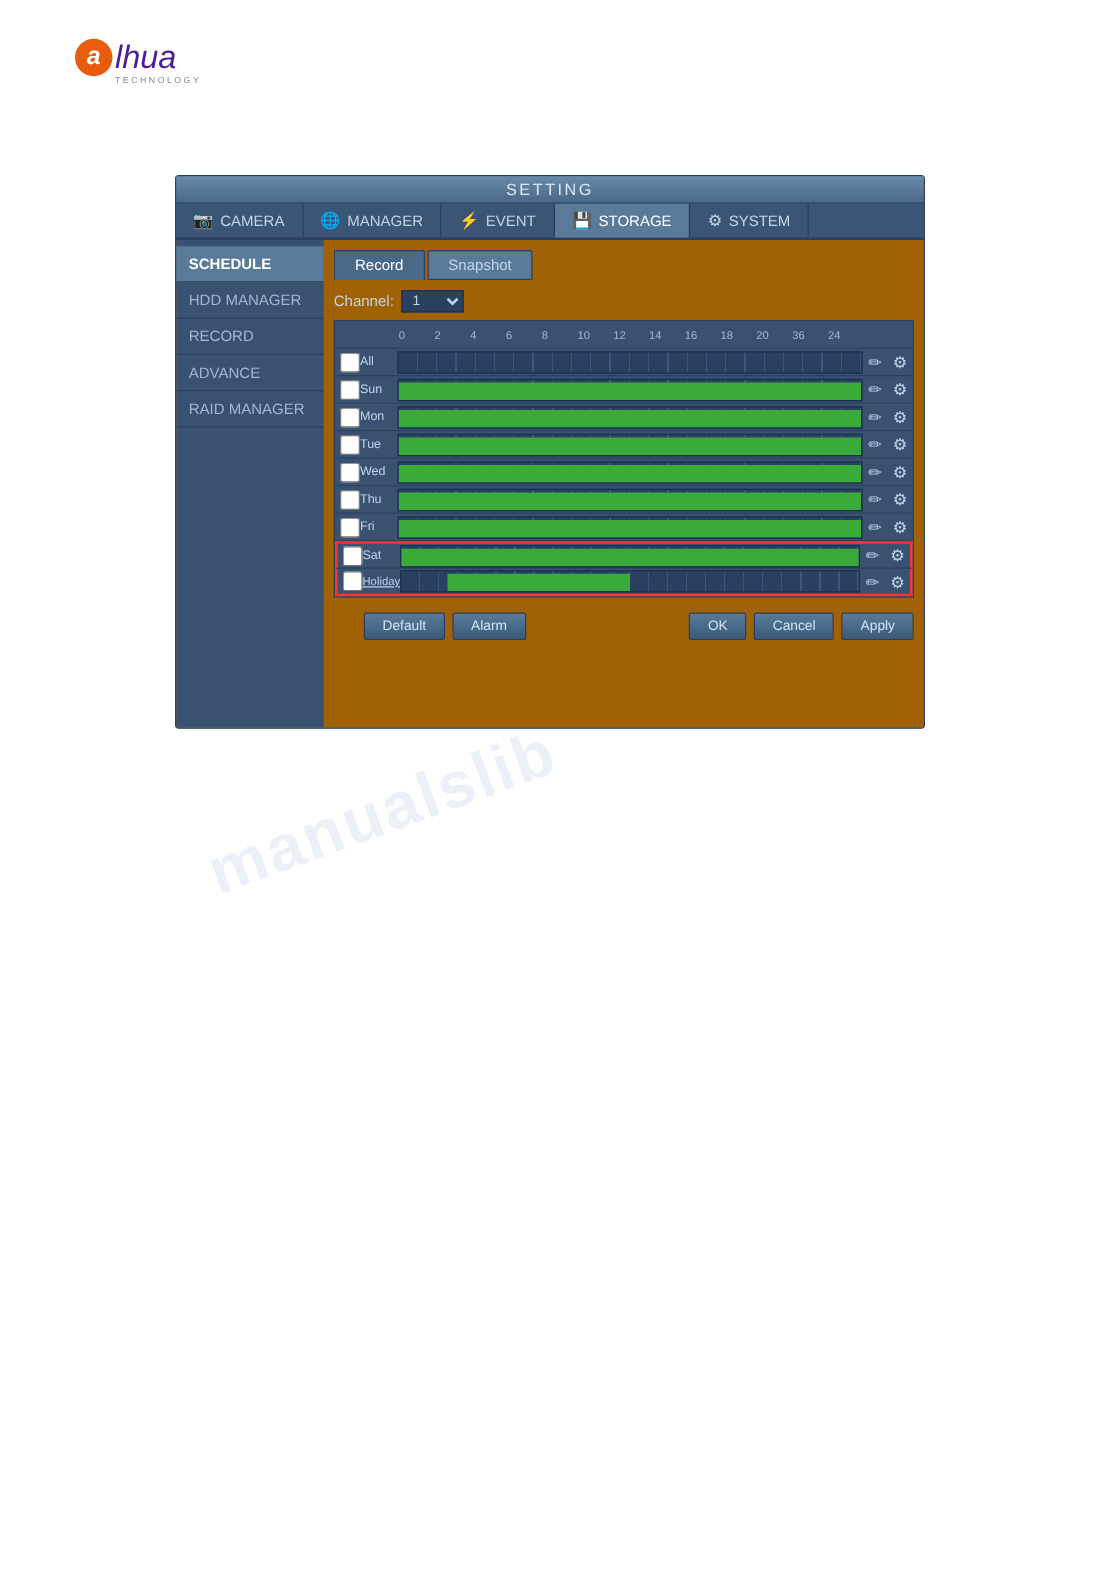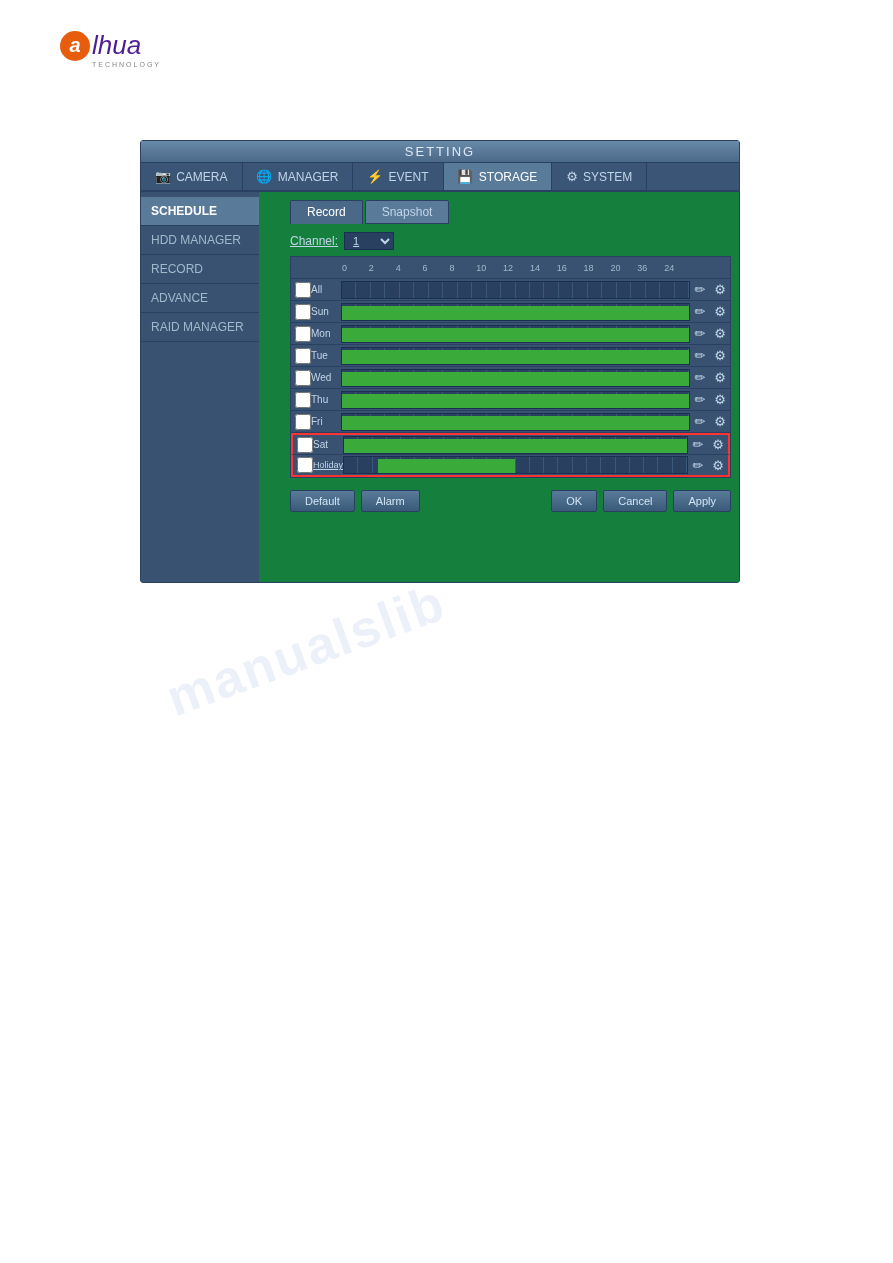--- a/index.html
+++ b/index.html
@@ -57,23 +57,22 @@
       gap: 5px;
     }
     .tab-item.active {
       background: #5a7a9a;
       color: #ffffff;
     }
 
     
     .content {
       display: flex;
-      background: #15803d;
+      background: #a16207;
       min-height: 390px;
-      gap: 23px;
     }
 
     
     .sidebar {
       width: 118px;
       background: #3a5272;
       padding-top: 5px;
     }
     .sidebar-item {
       padding: 7px 10px;
@@ -116,21 +115,20 @@
     }
 
     
     .channel-row {
       display: flex;
       align-items: center;
       margin-bottom: 6px;
       font-size: 12px;
       color: #c0d4e8;
       gap: 6px;
-      text-decoration: underline;
     }
     .channel-select {
       background: #2a4060;
       color: #c0d4e8;
       border: 1px solid #1a3050;
       padding: 1px 4px;
       font-size: 11px;
       width: 50px;
     }
 
@@ -233,20 +231,21 @@
       cursor: pointer;
     }
 
     
     .bottom-buttons {
       display: flex;
       justify-content: space-between;
       align-items: center;
       margin-top: 8px;
       padding: 4px 0;
+      margin-left: 24px;
     }
     .btn-group-left {
       display: flex;
       gap: 6px;
     }
     .btn-group-right {
       display: flex;
       gap: 6px;
       border-radius: 10px;
     }

